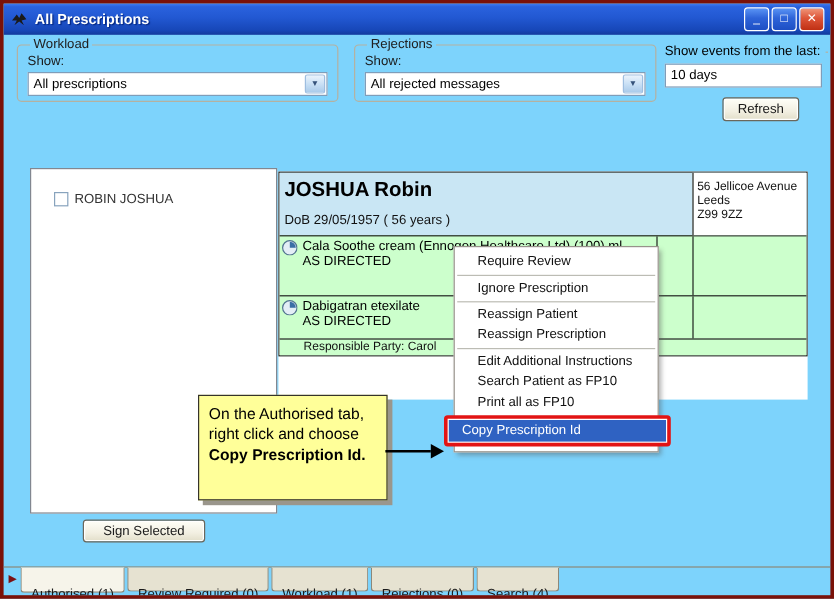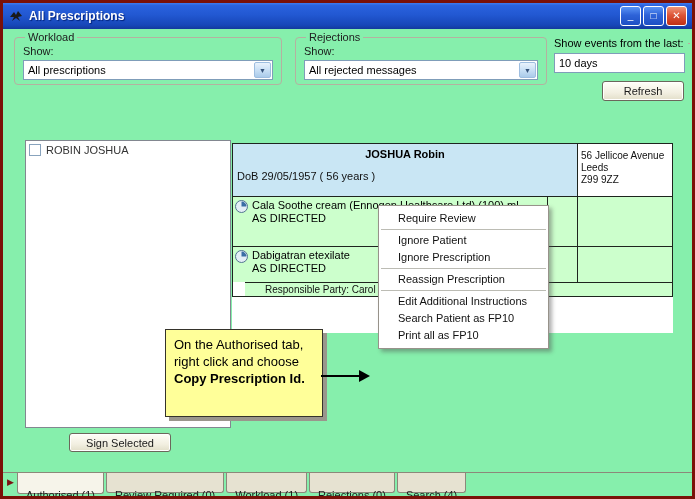--- a/index.html
+++ b/index.html
@@ -1,20 +1,20 @@
 <!DOCTYPE html>
 <html><head>
 <meta charset="utf-8">
 <style>
   * { box-sizing: border-box; margin: 0; padding: 0; }
   html,body { width:695px; height:499px; }
   body { font-family:"Liberation Sans", sans-serif; font-size:11px; background:#fff; }
 
   .window { position:relative; width:695px; height:499px; border:3px solid #7A1108;
-            background:#86efac; overflow:hidden; }
+            background:#7dd3fc; overflow:hidden; }
 
   
   .titlebar { position:absolute; top:0; left:0; right:0; height:26px;
     background:linear-gradient(180deg,#3E7CF0 0%,#2A62DE 10%,#2258D2 45%,#1747B8 85%,#123A9C 100%);
     display:flex; align-items:center; padding:0 5px; gap:5px; }
   .app-icon { width:16px; height:16px; display:flex; }
   .title-text { color:#fff; font-weight:bold; font-size:12px; text-shadow:1px 1px 1px #00227A; }
   .win-buttons { margin-left:auto; display:flex; gap:2px; }
   .win-btn { width:21px; height:20px; border:1px solid #fff; border-radius:3px; color:#fff;
     font-size:10px; line-height:1; display:flex; align-items:center; justify-content:center; cursor:default; }
@@ -38,49 +38,49 @@
 
   
   .events { position:absolute; left:551px; top:8px; width:136px; }
   .events-head { display:flex; align-items:center; }
   .events-head .rule { flex:1; height:1px; background:#B5B1A0; margin-left:4px; }
   .textbox { margin-top:4px; height:20px; width:131px; border:1px solid #7F9DB9; background:#fff;
     display:flex; align-items:center; padding-left:4px; color:#000; }
   .btn { border:1px solid #6B675B; border-radius:3px; color:#1a1a1a; font-size:11px;
     background:linear-gradient(180deg,#FFFFF8,#F2EFE1 60%,#E2DEC9);
     display:flex; align-items:center; justify-content:center; box-shadow:inset 0 0 0 1px #FFFFFF; }
-  .btn-refresh { position:absolute; left:599px; top:52px; width:82px; height:20px; }
+  .btn-refresh { position:absolute; left:599px; top:52px; width:64px; height:20px; }
 
   
   .patient-list { position:absolute; left:22px; top:111px; width:206px; height:288px;
-    background:#fff; border:1px solid #828790; padding:3px; }
+    background:#fff; border:1px solid #828790; padding:19px; }
   .pl-item { display:flex; align-items:center; gap:5px; color:#333; }
   .checkbox { width:12px; height:12px; border:1px solid #88A3BD; background:#fff; flex:0 0 12px; }
   .btn-sign { position:absolute; left:66px; top:404px; width:102px; height:19px; }
 
   
   .rx-panel { position:absolute; left:229px; top:114px; width:441px; height:190px; background:#fff; }
   .rx-table { position:absolute; top:0; left:0; width:441px; border:1px solid #1e241e; background:#fff; }
   .rx-head { display:flex; background:#C9E6F4; min-height:52px; }
   .rx-head-main { width:344px; padding:2px 4px; }
-  .patient-name { font-size:11px; font-weight:bold; color:#000; margin-top:2px;text-align:center; }
+  .patient-name { font-size:17px; font-weight:bold; color:#000; margin-top:2px; }
   .patient-dob  { margin-top:10px; font-size:11px; color:#111; }
   .rx-head-addr { flex:1; background:#fff; border-left:1px solid #1e241e; font-size:10px;
     line-height:12px; padding:6px 3px; color:#111; }
   .rx-row { display:flex; border-top:1px solid #1e241e; background:#CCFFCC; }
   .rx-row.r1 { min-height:50px; }
   .rx-row.r2 { min-height:36px; }
   .rx-cell-main { width:314px; display:flex; padding:2px; }
   .rx-icon { flex:0 0 17px; padding-top:1px; }
   .rx-text { flex:1; color:#000; }
   .directions { margin-top:1px; }
   .rx-cell-a { width:30px; border-left:1px solid #1e241e; }
   .rx-cell-b { flex:1; border-left:1px solid #1e241e; }
   .rx-note { border-top:1px solid #1e241e; background:#CCFFCC; font-size:10px;
-    padding:1px 2px 1px 20px; color:#111;margin-left:12px; }
+    padding:1px 2px 1px 20px; color:#111; }
 
   
   .context-menu { position:absolute; left:375px; top:176px; width:171px; background:#fff;
     border:1px solid #97928A; box-shadow:3px 3px 4px rgba(80,80,80,0.45); padding:4px 0; z-index:5; }
   .menu-item { height:17px; line-height:17px; padding-left:19px; color:#111; white-space:nowrap; }
   .menu-sep { border-top:1px solid #BCBCB4; margin:2px 2px; }
   .red-box { border:3px solid #E21414; border-radius:3px; margin:2px -11px 0 -9px; padding:1px;
     background:#fff; position:relative; z-index:6; }
   .menu-item.selected { background:#2F62C2; color:#fff; height:18px; line-height:18px; padding-left:11px; }
 
@@ -213,28 +213,31 @@
       <span>On the Authorised tab, right click and choose </span><b>Copy Prescription Id.</b>
     </div>
     <svg class="callout-arrow" width="50" height="16" viewBox="0 0 50 16">
       <line x1="0" y1="8" x2="38" y2="8" stroke="#000" stroke-width="2"></line>
       <polygon points="38,2 49,8 38,14" fill="#000"></polygon>
     </svg>
 
     <div class="context-menu">
       <div class="menu-item">Require Review</div>
       <div class="menu-sep"></div>
-      <div class="menu-item">Ignore Patient</div>
       <div class="menu-item">Ignore Prescription</div>
       <div class="menu-sep"></div>
+      <div class="menu-item">Reassign Patient</div>
       <div class="menu-item">Reassign Prescription</div>
       <div class="menu-sep"></div>
       <div class="menu-item">Edit Additional Instructions</div>
       <div class="menu-item">Search Patient as FP10</div>
       <div class="menu-item">Print all as FP10</div>
+      <div class="red-box">
+        <div class="menu-item selected">Copy Prescription Id</div>
+      </div>
     </div>
 
     <div class="tabbar">
       <span class="tab-marker">▶</span>
       <div class="tab active">Authorised (1)</div>
       <div class="tab">Review Required (0)</div>
       <div class="tab">Workload (1)</div>
       <div class="tab">Rejections (0)</div>
       <div class="tab">Search (4)</div>
     </div>

